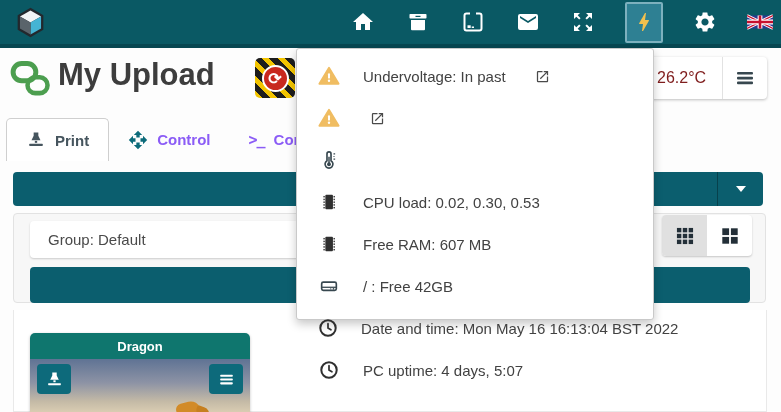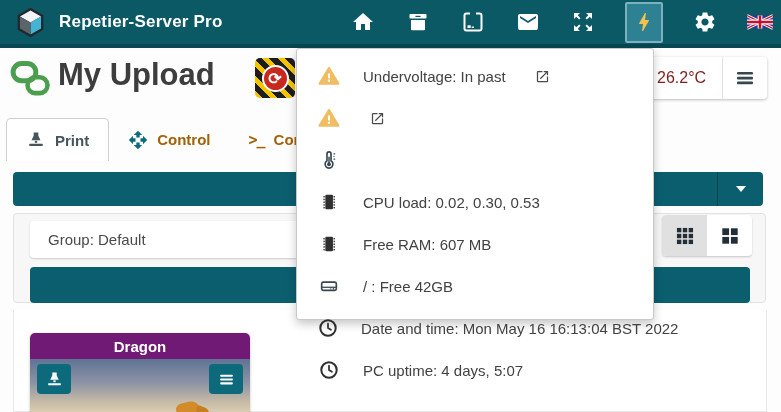--- a/index.html
+++ b/index.html
@@ -33,21 +33,21 @@
   .temp-group { display:flex; align-items:center; gap:7px; padding:0 8px 0 12px; flex:1; cursor:pointer; }
   .temp-group svg { width:26px; height:22px; }
   .temp-value { font-size:16px; color:#7f1d1d; white-space:nowrap; }
   .temp-divider { width:1px; height:42px; background:#e2e2e2; }
   .menu-btn { width:44px; height:42px; display:flex; align-items:center; justify-content:center; color:#37474f; cursor:pointer; }
   .menu-btn svg { width:24px; height:24px; }
 
   
   #tabbar { position:absolute; left:6px; top:118px; display:flex; align-items:stretch; height:43px; }
   .tab { display:flex; align-items:center; gap:9px; padding:0 19px; font-size:15px; font-weight:700;
-         color:#a16207; cursor:pointer; }
+         color:#8b5cf6; cursor:pointer; }
   .tab svg { width:20px; height:20px; }
   .tab .console-glyph { font-family:"DejaVu Sans Mono", monospace; font-weight:bold; font-size:15px; letter-spacing:-1px; }
   .tab.active { background:#fff; border:1px solid #cfcfcf; border-bottom:none; border-radius:5px 5px 0 0; color:#46555e;text-align:center; }
 
   
   .accordion { position:absolute; left:13px; top:172px; width:750px; height:34px; background:#0b5e6e;
                border-radius:4px; display:flex; cursor:pointer; }
   .accordion-caret-zone { margin-left:auto; width:46px; border-left:1px solid rgba(0,0,0,.3);
                           display:flex; align-items:center; justify-content:center; }
   .caret-down { width:0; height:0; border-left:5px solid transparent; border-right:5px solid transparent; border-top:6px solid #fff; }
@@ -67,21 +67,21 @@
                 border:none; border-radius:4px; color:#fff; font-size:15px; font-weight:700;
                 font-family:"Liberation Sans", sans-serif; display:flex; align-items:center;
                 justify-content:center; gap:10px; cursor:pointer; }
   .upload-btn svg { width:19px; height:19px; }
 
   
   .list-area { position:absolute; left:13px; top:310px; width:754px; height:102px; background:#fff;
                border:1px solid #e9e9e9; border-top:none; }
   .printer-card { position:absolute; left:30px; top:333px; width:220px; height:79px; border-radius:5px 5px 0 0;
                   box-shadow:0 1px 3px rgba(0,0,0,.25); overflow:hidden; }
-  .card-header { height:26px; background:#701a75; color:#fff; font-size:15px; font-weight:700;
+  .card-header { height:26px; background:#0f766e; color:#fff; font-size:13px; font-weight:700;
                  display:flex; align-items:center; justify-content:center; }
   .card-image { position:relative; height:53px;
                 background:linear-gradient(180deg,#5f7394 0%,#8d93a5 45%,#c4baa6 80%,#d9ccb2 100%); }
   .card-btn { position:absolute; top:5px; width:34px; height:30px; background:#0d6a7b; border-radius:4px;
               color:#fff; display:flex; align-items:center; justify-content:center; cursor:pointer; }
   .card-btn svg { width:19px; height:19px; }
   .card-btn.left { left:7px; } .card-btn.right { right:7px; }
   .dragon-blob  { position:absolute; bottom:-3px; left:146px; width:24px; height:13px; background:#d28b28;
                   border-radius:6px 10px 2px 5px; transform:rotate(-14deg); }
   .dragon-blob2 { position:absolute; bottom:-4px; left:166px; width:14px; height:9px; background:#c67f1f;
@@ -107,21 +107,20 @@
   <div id="navbar">
     <div class="brand">
       <span class="logo">
         <svg viewBox="0 0 36 36">
           <polygon points="18,2 32,10 32,26 18,34 4,26 4,10" fill="#23282d"></polygon>
           <polygon points="18,18 6.5,11.5 18,5 29.5,11.5" fill="#f2f5f6"></polygon>
           <polygon points="18,18 29.5,11.5 29.5,24.5 18,31" fill="#45b4d4"></polygon>
           <polygon points="18,18 18,31 6.5,24.5 6.5,11.5" fill="#5a646b"></polygon>
         </svg>
       </span>
-      <span class="brand-title">Repetier-Server Pro</span>
     </div>
     <div id="nav-icons">
         <div class="nav-icon-btn">
           <svg viewBox="0 0 24 24" fill="#fff">
             <path d="M10 20v-6h4v6h5v-8h3L12 3 2 12h3v8z"></path>
           </svg>
         </div>
         <div class="nav-icon-btn">
           <svg viewBox="0 0 24 24" fill="#fff">
             <rect x="3.5" y="4" width="17" height="4.6" rx="0.8"></rect>

